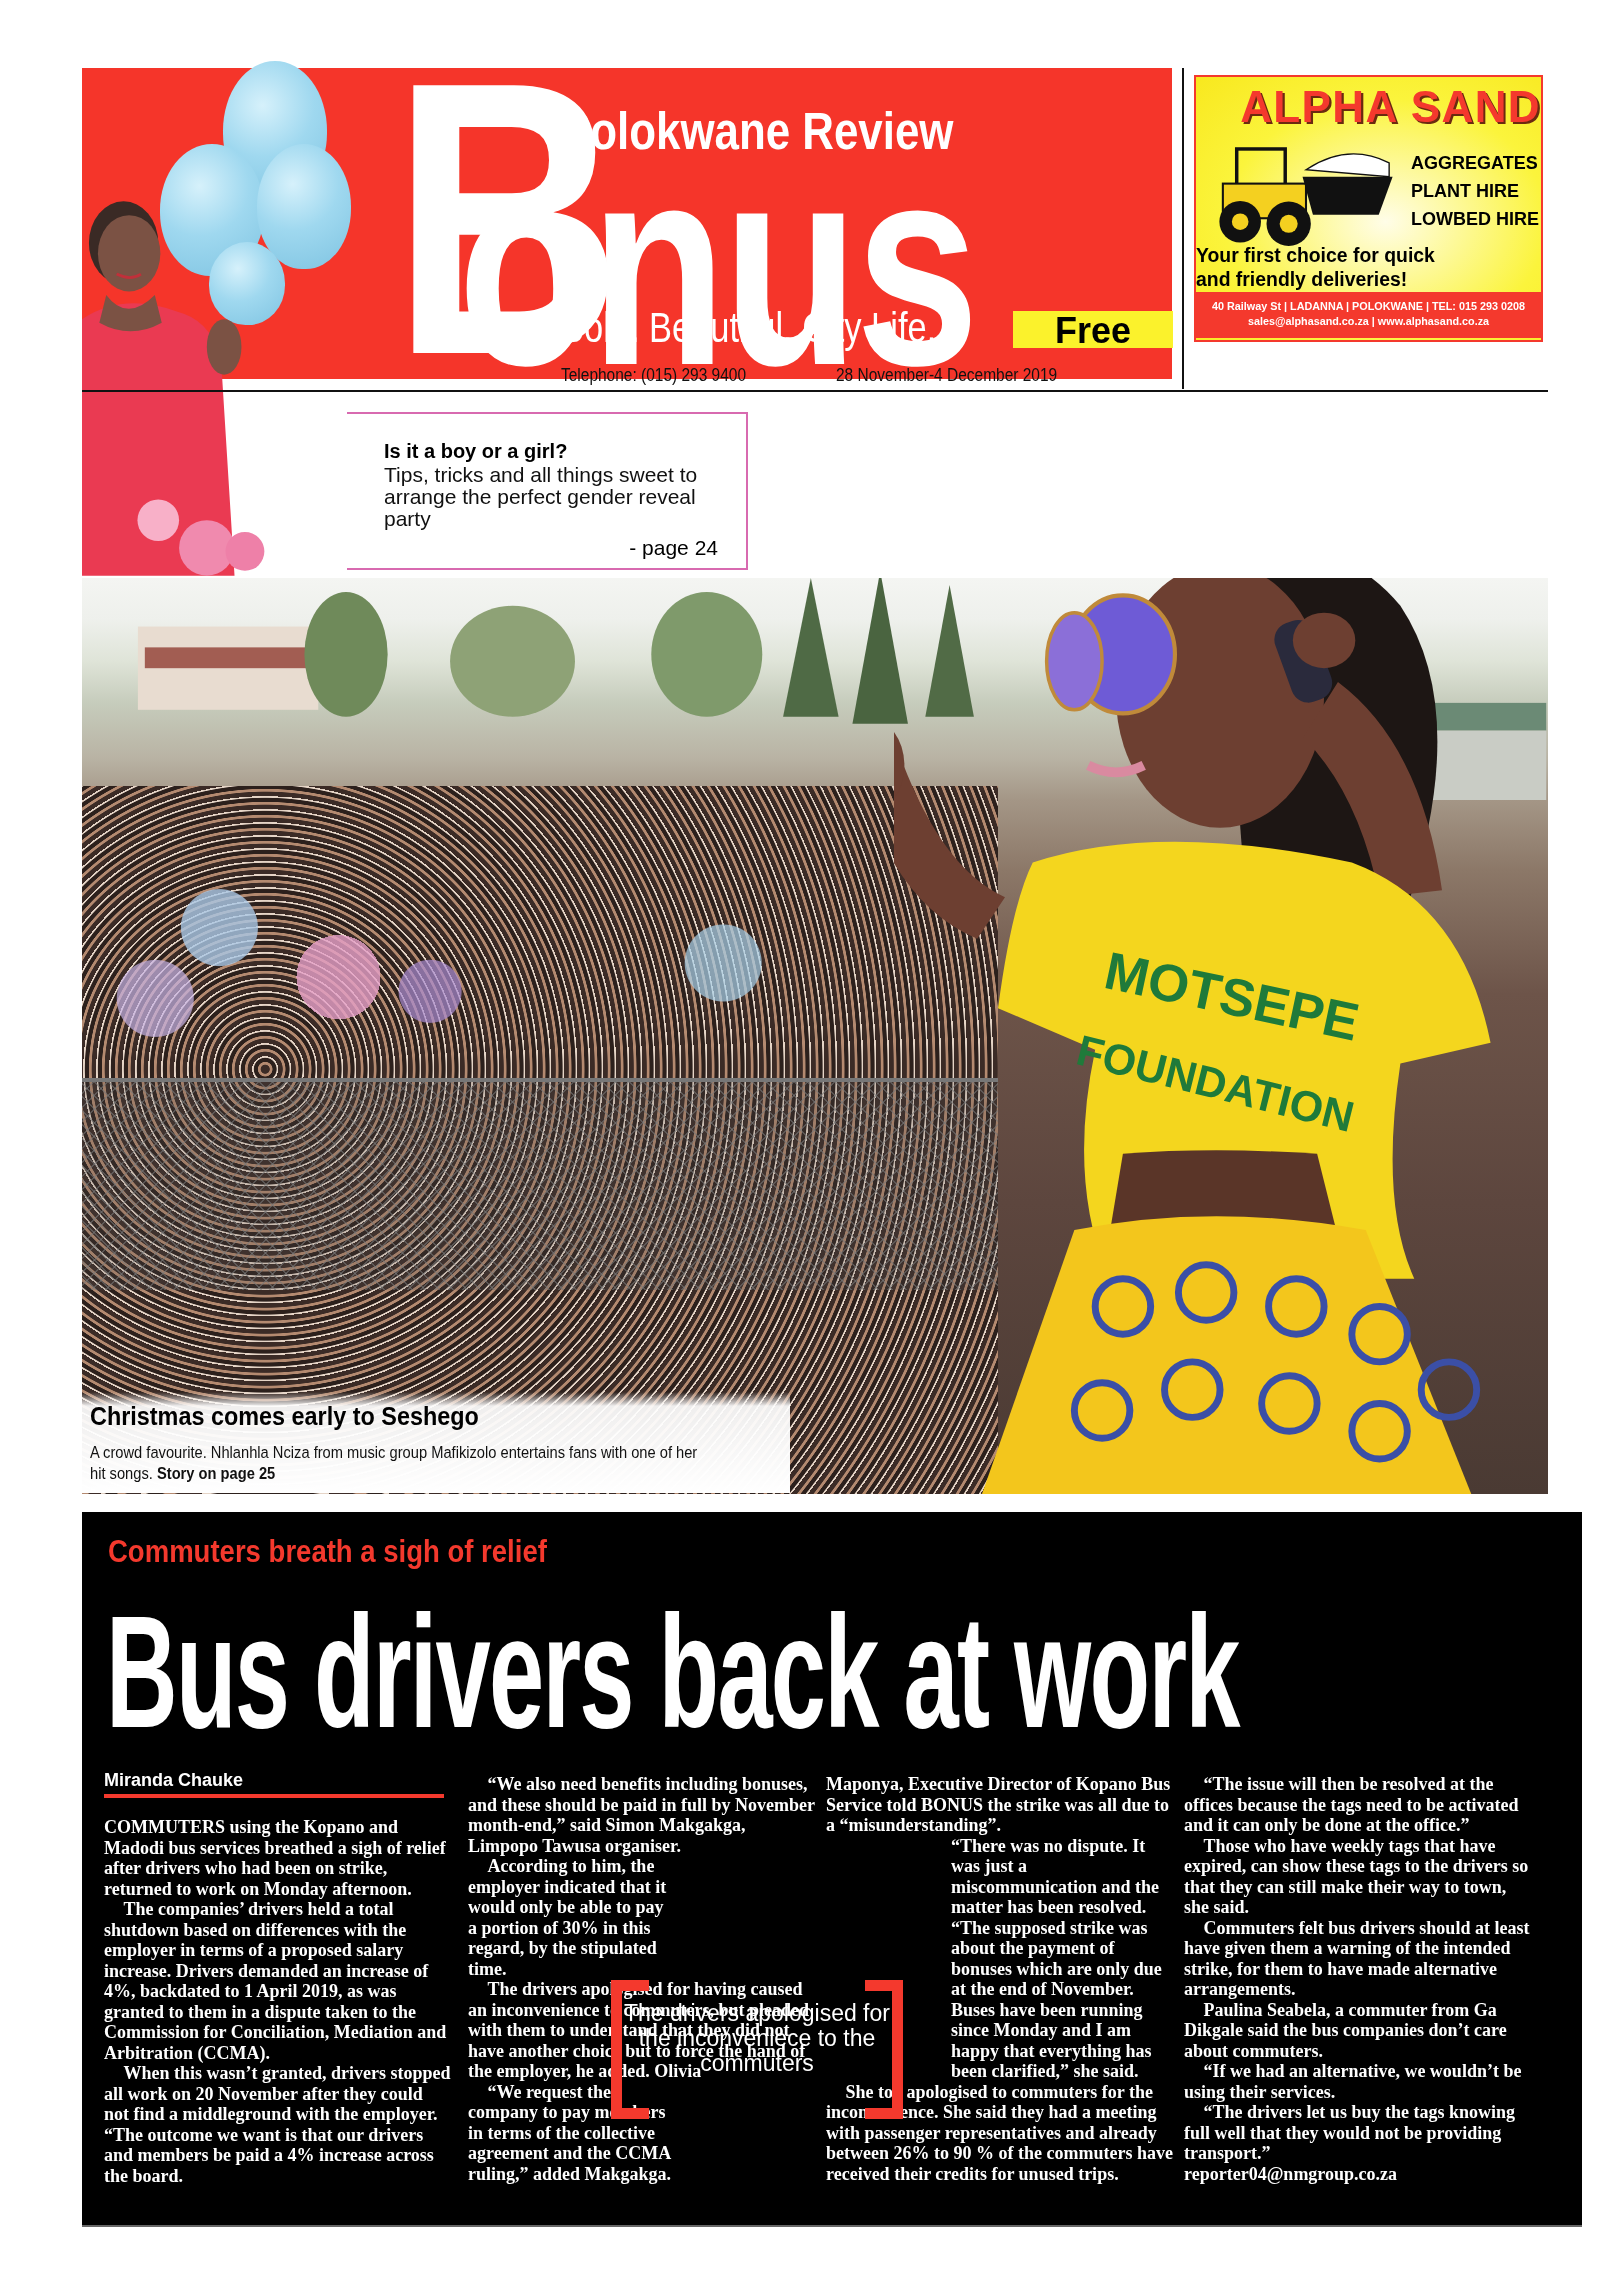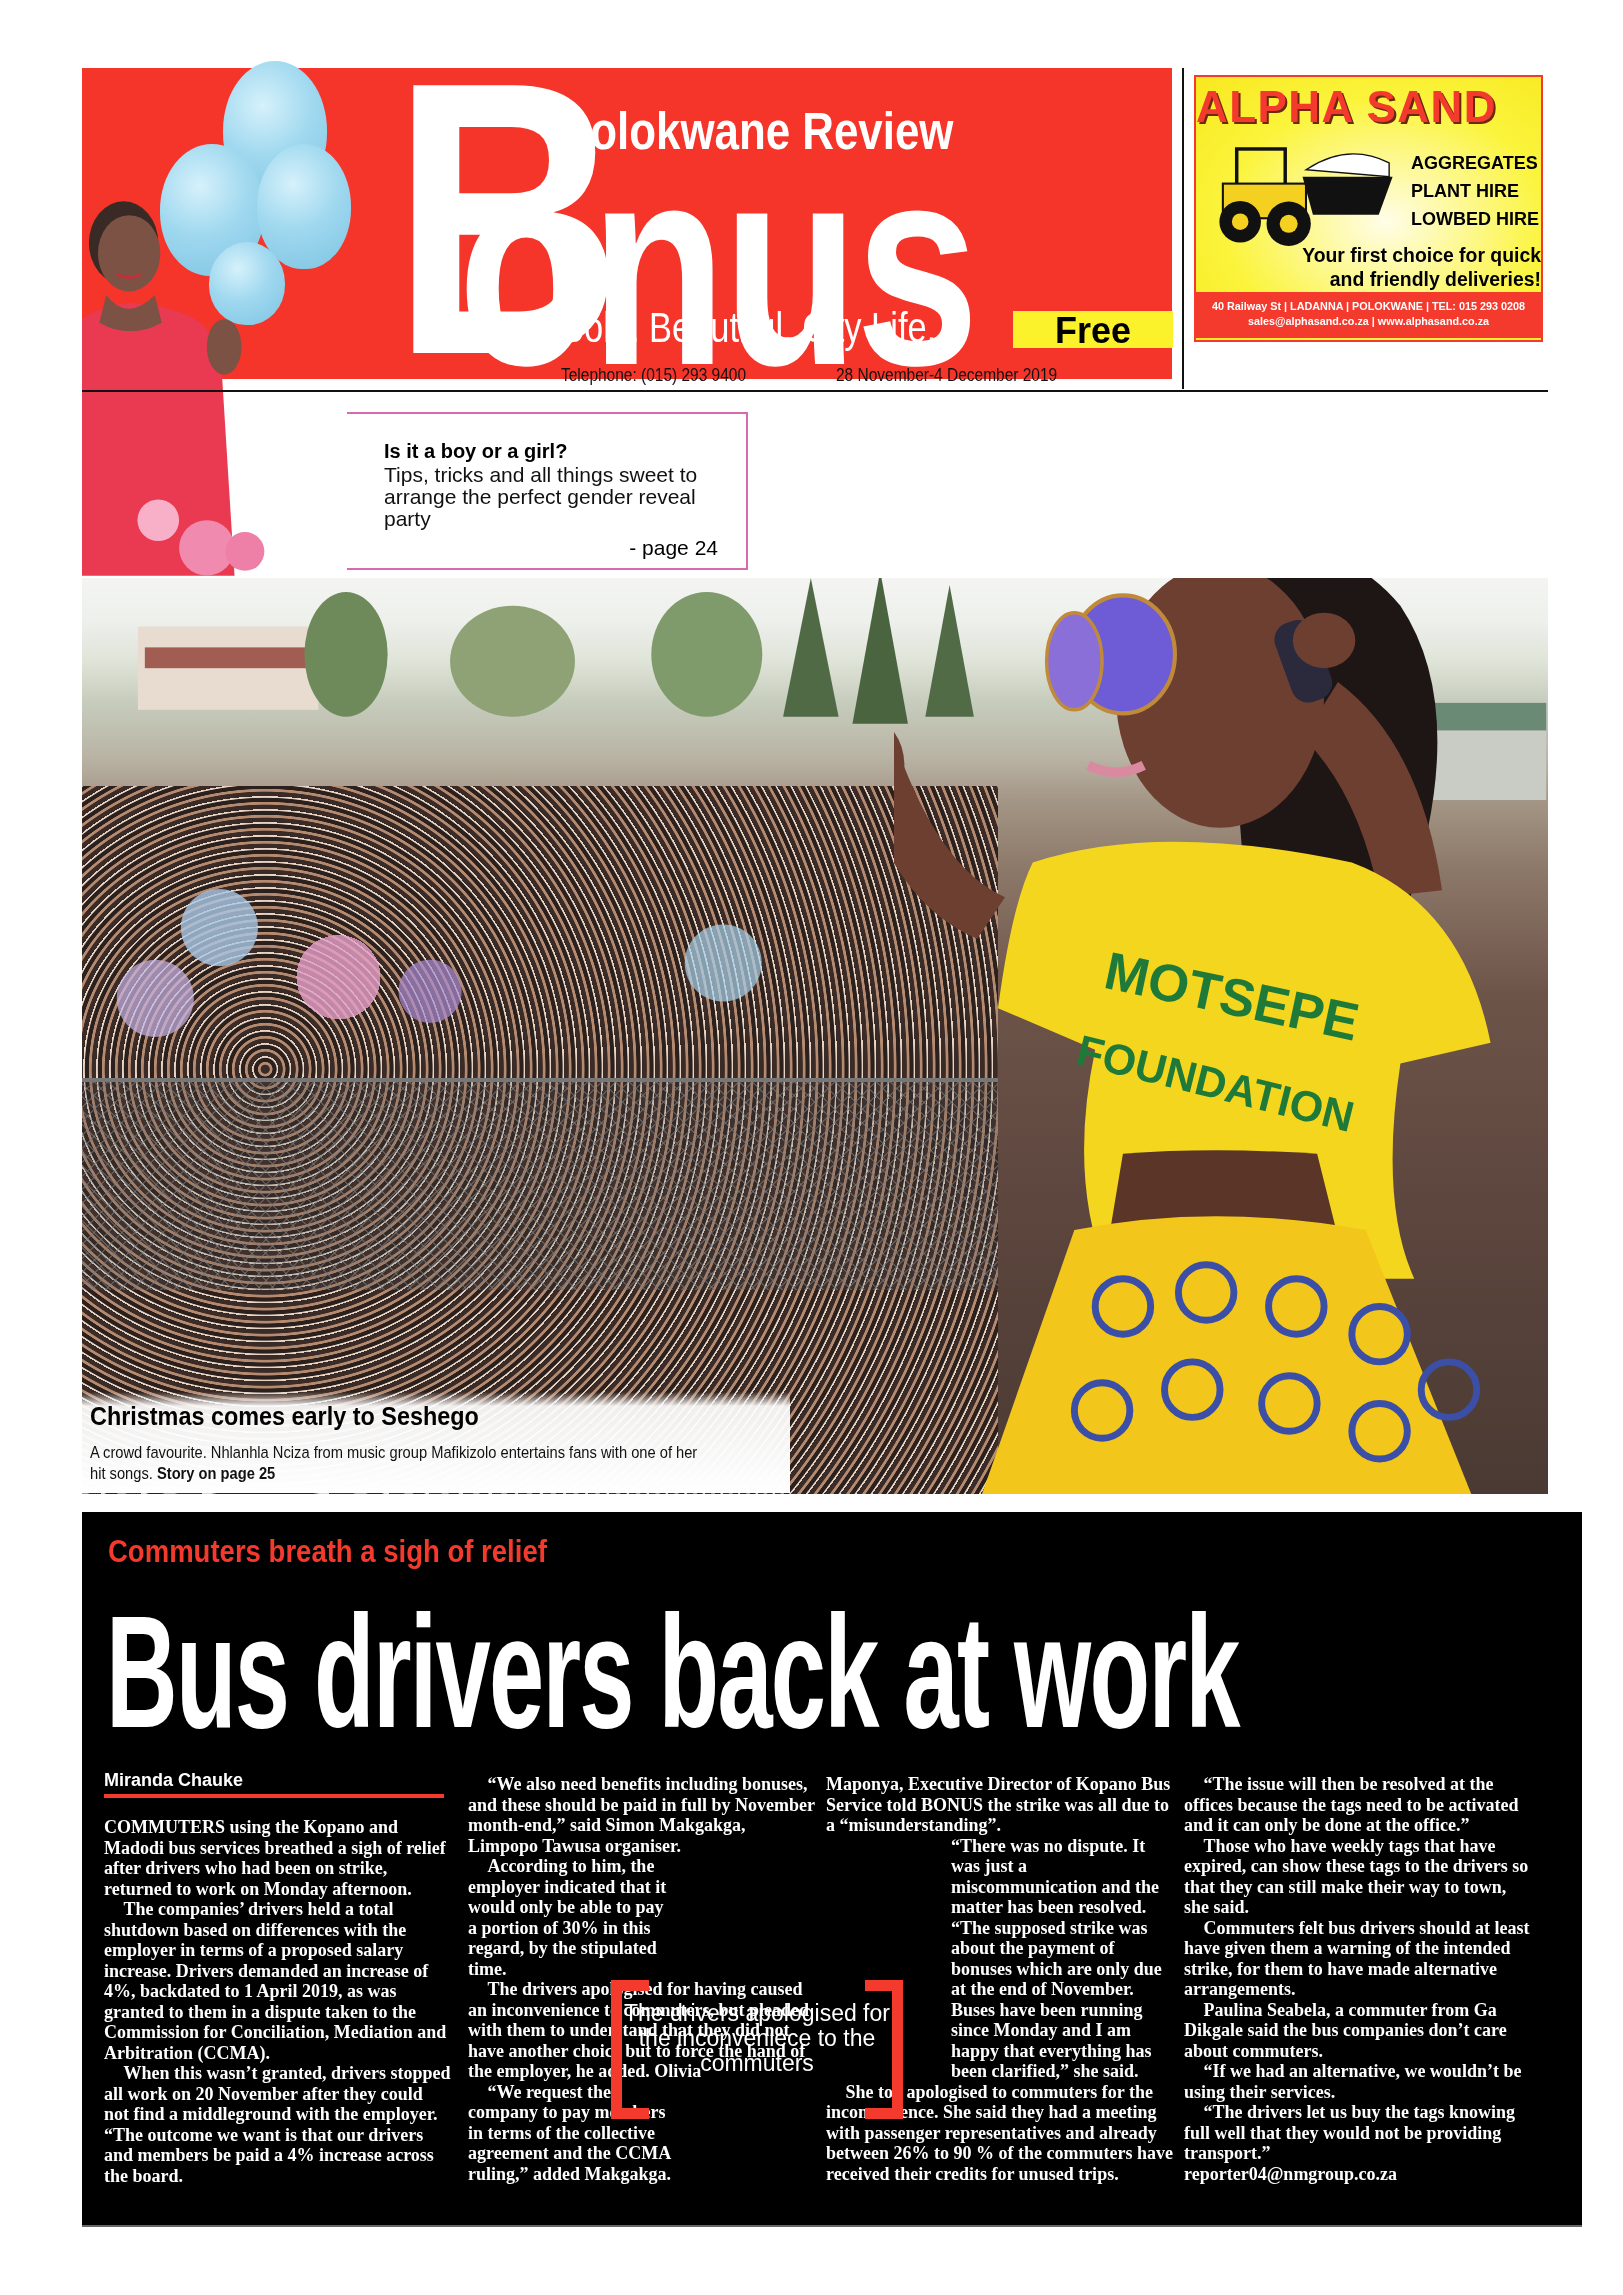--- a/index.html
+++ b/index.html
@@ -16,23 +16,23 @@
   #pub-name { left:561px; top:104px; color:#fff; font-weight:bold; font-size:51px; line-height:56px; transform:scaleX(0.86); transform-origin:left top; white-space:nowrap; }
   #slogan { left:561px; top:304px; color:#fff; font-size:42px; line-height:47px; transform:scaleX(0.82); transform-origin:left top; white-space:nowrap; }
   #free-badge { left:1013px; top:311px; width:160px; height:37px; background:#fbf22c; color:#000; font-weight:bold; font-size:36px; line-height:39px; text-align:center; }
   #tel { left:561px; top:365px; font-size:18px; color:#111; transform:scaleX(0.86); transform-origin:left top; white-space:nowrap; }
   #date { left:836px; top:365px; font-size:18px; color:#111; transform:scaleX(0.86); transform-origin:left top; white-space:nowrap; }
   #rule-top { left:82px; top:390px; width:1466px; height:2.1px; background:#111; }
   #vrule { left:1182px; top:68px; width:2.1px; height:321px; background:#111; }
 
   
   #ad { left:1194px; top:75px; width:349px; height:267px; background:radial-gradient(ellipse at 55% 55%, #fffde8 0%, #fbf43c 60%, #f8e81e 100%); border:2.8px solid #f4392d; box-sizing:border-box; }
-  #ad-title { left:0; top:2.8px; width:100%; text-align:left; color:#f4392d; font-weight:bold; font-size:44px; line-height:53px; letter-spacing:1.4px; text-shadow:2.1px 2.1px 0 #6b2a10; }
+  #ad-title { left:0; top:2.8px; width:100%; text-align:right; color:#f4392d; font-weight:bold; font-size:44px; line-height:53px; letter-spacing:1.4px; text-shadow:2.1px 2.1px 0 #6b2a10; }
   .ad-service { position:absolute; left:215px; font-weight:bold; font-size:18px; color:#000; }
-  #ad-tagline { left:0; top:167px; width:100%; text-align:right; font-weight:bold; font-size:19.4px; line-height:23.6px; color:#000; }
+  #ad-tagline { left:0; top:167px; width:100%; text-align:left; font-weight:bold; font-size:19.4px; line-height:23.6px; color:#000; }
   #ad-footer { left:0; top:215px; width:100%; height:46px; background:#f4392d; color:#fff; font-weight:bold; font-size:10.8px; line-height:15.3px; text-align:center; padding-top:7px; box-sizing:border-box; }
   #loader { left:12.5px; top:65px; width:194px; height:104px; }
 
   
   #teaser { left:347px; top:412px; width:401px; height:158px; border:2.8px solid #d86ab0; border-left:none; box-sizing:border-box; background:#fff; }
   #teaser-title { left:37px; top:26px; font-weight:bold; font-size:20px; color:#000; white-space:nowrap; }
   #teaser-body { left:37px; top:50px; width:347px; font-size:21px; line-height:22px; color:#111; }
   #teaser-page { right:28px; top:122px; font-weight:normal; font-size:21px; color:#000; }
 
   

